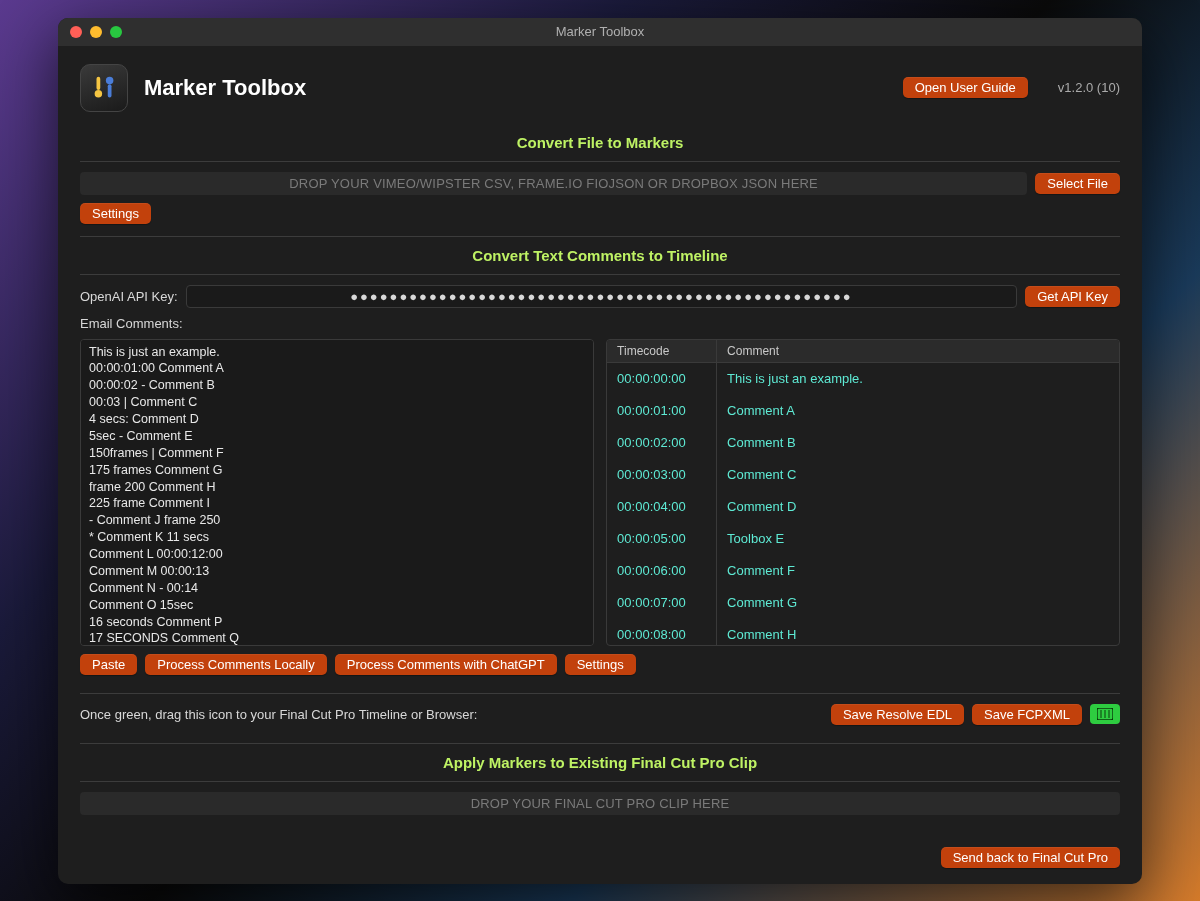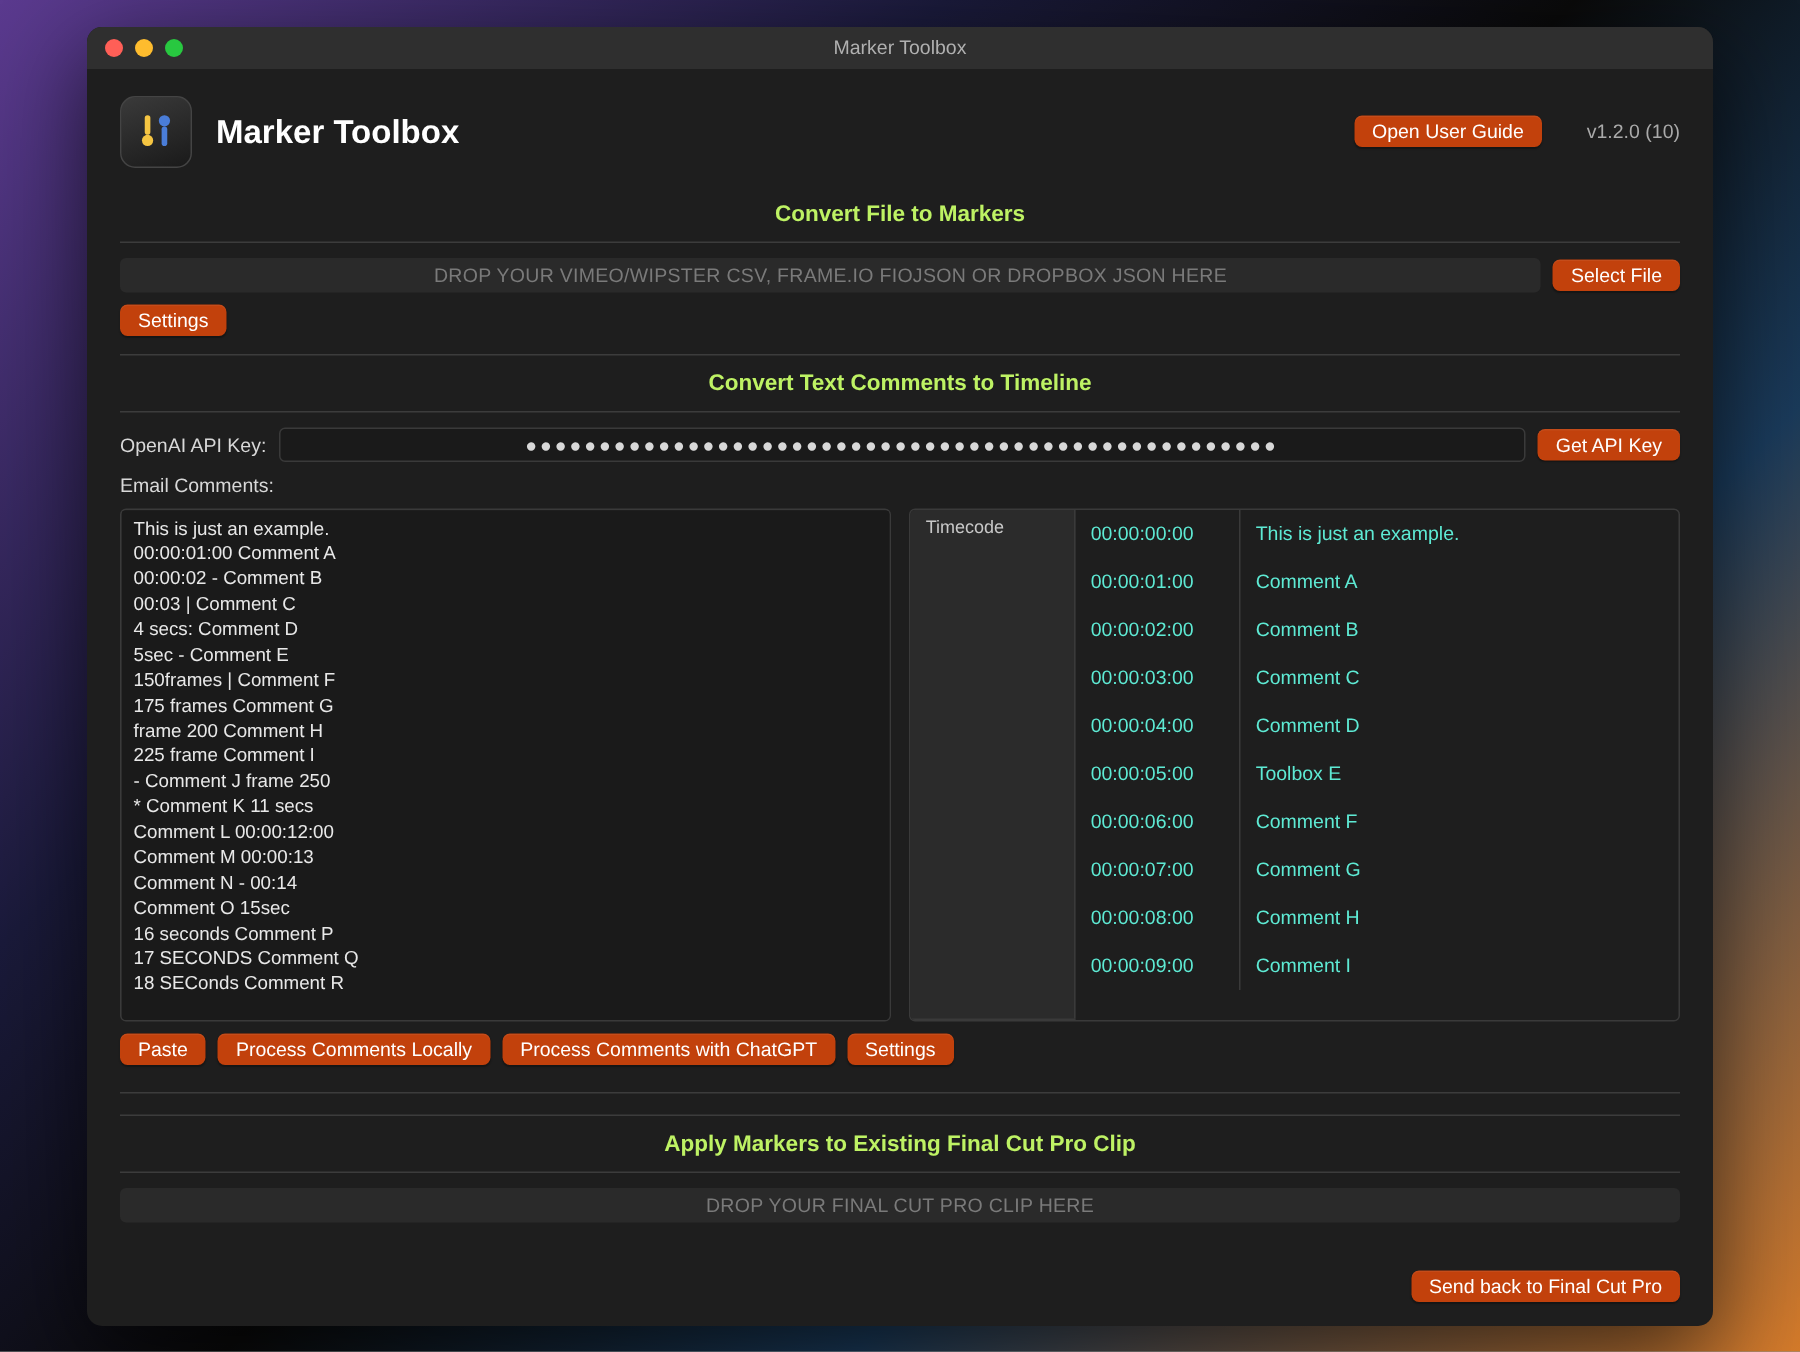--- a/index.html
+++ b/index.html
@@ -81,21 +81,21 @@
   .split {
     display: flex; gap: 12px; flex: 1; min-height: 0; margin-bottom: 8px;
   }
   .textarea {
     width: 50%; background: #1a1a1a; border: 1px solid #3a3a3a; border-radius: 4px;
     color: #e8e8e8; font-size: 12.5px; padding: 4px 8px; line-height: 1.35;
     font-family: inherit; resize: none; white-space: pre; overflow: auto;
   }
   .table-pane {
     width: 50%; background: #1e1e1e; border: 1px solid #3a3a3a; border-radius: 4px;
-    overflow: hidden; display: flex; flex-direction: row;
+    overflow: hidden; display: flex; flex-direction: column;
   }
   .table-head {
     display: flex; background: #2b2b2b; border-bottom: 1px solid #3a3a3a;
     font-size: 12px; color: #c8c8c8; flex-shrink: 0;
   }
   .th, .td { padding: 4px 10px; }
   .col-tc { width: 110px; border-right: 1px solid #3a3a3a; }
   .col-cm { flex: 1; }
   .table-body { flex:1; overflow-y: auto; font-size: 13px; color: #5eead4; }
   .tr { display: flex; line-height: 1.85; }
@@ -184,20 +184,21 @@
 17 SECONDS Comment Q
 18 SEConds Comment R
 
 1 hour 10mins One Hour Ten Mins
 Before 1hour 10mins After
 
 1 hour 10mins 2sec 10 frames One Hour Ten Mins Two Sec Ten Frames</textarea>
       <div class="table-pane">
         <div class="table-head">
           <div class="th col-tc">Timecode</div>
+          <div class="th col-cm">Comment</div>
         </div>
         <div class="table-body" id="table-body">
             <div class="tr">
               <div class="td col-tc">00:00:00:00</div>
               <div class="td col-cm">This is just an example.</div>
             </div>
             <div class="tr">
               <div class="td col-tc">00:00:01:00</div>
               <div class="td col-cm">Comment A</div>
             </div>
@@ -238,20 +239,33 @@
     </div>
 
     <div class="btn-row">
       <button class="btn">Paste</button>
       <button class="btn">Process Comments Locally</button>
       <button class="btn">Process Comments with ChatGPT</button>
       <button class="btn">Settings</button>
     </div>
     <hr class="hr">
 
+    <div class="drag-row">
+      <span class="label">Once green, drag this icon to your Final Cut Pro Timeline or Browser:</span>
+      <button class="btn">Save Resolve EDL</button>
+      <button class="btn">Save FCPXML</button>
+      <div class="drag-chip">
+        <svg width="16" height="12" viewBox="0 0 16 12">
+          <rect x="0" y="0" width="16" height="12" rx="2" fill="none" stroke="#0a3a0a" stroke-width="1.4"></rect>
+          <line x1="4" y1="2" x2="4" y2="10" stroke="#0a3a0a" stroke-width="1"></line>
+          <line x1="8" y1="2" x2="8" y2="10" stroke="#0a3a0a" stroke-width="1"></line>
+          <line x1="12" y1="2" x2="12" y2="10" stroke="#0a3a0a" stroke-width="1"></line>
+        </svg>
+      </div>
+    </div>
     <hr class="hr">
 
     <div class="section-title">Apply Markers to Existing Final Cut Pro Clip</div>
     <hr class="hr">
     <div class="row">
       <div class="dropzone">DROP YOUR FINAL CUT PRO CLIP HERE</div>
     </div>
     <div class="footer-row">
       <button class="btn">Send back to Final Cut Pro</button>
     </div>

